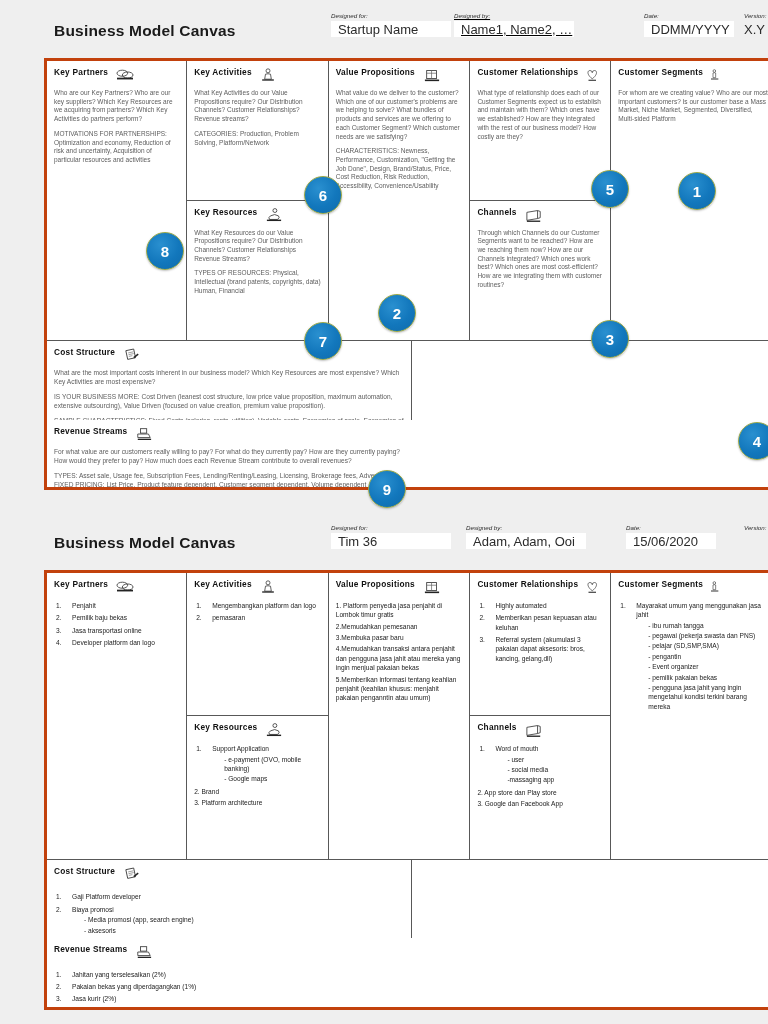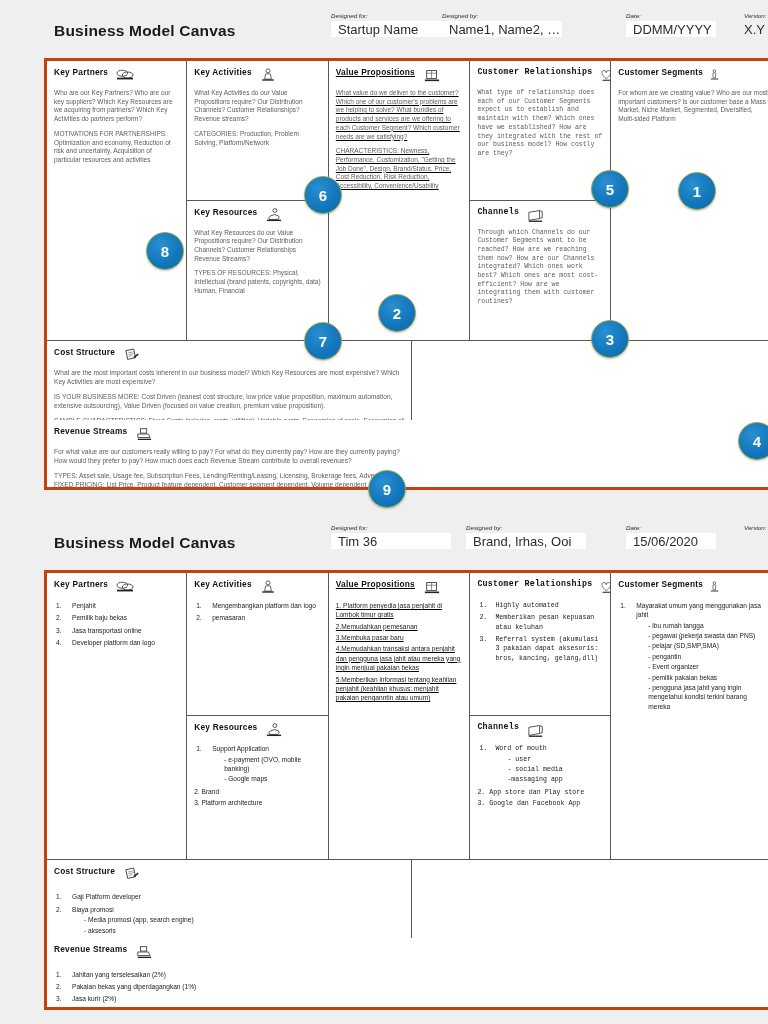--- a/index.html
+++ b/index.html
@@ -24,22 +24,22 @@
     letter-spacing: .2px;
   }
   .meta { position: absolute; top: 12px; }
   .meta-label { font-size: 6.2px; font-style: italic; color: #2b2b2b; margin-bottom: 2px; }
   .meta-box {
     background: #ffffff; border: none; height: 16px;
     display: flex; align-items: center; padding-left: 7px;
     font-size: 13px; color: #2b2b2b;
   }
   #meta-designed-for { left: 305px; width: 120px; }
-  #meta-designed-by  { left: 416px; width: 120px; }
-  #meta-date         { left: 600px; width: 90px; }
+  #meta-designed-by  { left: 428px; width: 120px; text-decoration: underline; }
+  #meta-date         { left: 618px; width: 90px; }
   #meta-version      { left: 718px; width: 42px; }
   #meta-version .meta-box { background: transparent; padding-left: 0; }
   #meta-version .meta-label { text-align: left; }
 
   
   .grid {
     position: absolute; left: 18px; right: 14px;
     border: 3px solid #c2410c; background: #fff;
   }
   #grid-1 { top: 58px; height: 432px; }
@@ -47,22 +47,22 @@
 
   .row-top { display: flex; height: 65.5%; }
   .row-bot { display: flex; height: 34.5%; flex-direction: column; }
   #grid-2 .row-top { height: 66%; }
   #grid-2 .row-bot { height: 34%; }
 
   .col { border-right: 1px solid #585858; display: flex; flex-direction: column; position: relative; }
   .col:last-child { border-right: none; }
   .c1 { width: 19.2%; }
   .c2 { width: 19.4%; }
-  .c3 { width: 19.4%; text-decoration: underline; }
-  .c4 { width: 19.3%; font-family: Liberation Mono, monospace; }
+  .c3 { width: 19.4%; }
+  .c4 { width: 19.3%; }
   .c5 { width: 22.7%; }
   .split-top { height: 50%; border-bottom: 1px solid #585858; position: relative; overflow: hidden; }
   .split-bot { height: 50%; position: relative; overflow: hidden; }
   .full { height: 100%; position: relative; overflow: hidden; }
 
   .half { width: 50%; border-right: 1px solid #585858; position: relative; overflow: hidden; }
   .half:last-child { border-right: none; }
   .row-bot { border-top: 1px solid #585858; }
 
   
@@ -345,21 +345,21 @@
     <div class="hdr">
       <div class="hdr-title">Business Model Canvas</div>
 
       <div class="meta" id="meta-designed-for" style="left:305px;width:120px">
         <div class="meta-label">Designed for:</div>
         <div class="meta-box">Tim 36</div>
       </div>
 
       <div class="meta" style="left:440px;width:120px">
         <div class="meta-label">Designed by:</div>
-        <div class="meta-box">Brand, Irhas, Ooi</div>
+        <div class="meta-box">Adam, Adam, Ooi</div>
       </div>
 
       <div class="meta" style="left:600px;width:90px">
         <div class="meta-label">Date:</div>
         <div class="meta-box">15/06/2020</div>
       </div>
 
       <div class="meta" style="left:718px;width:42px">
         <div class="meta-label">Version:</div>
         <div class="meta-box" style="background:transparent;padding-left:0"></div>

